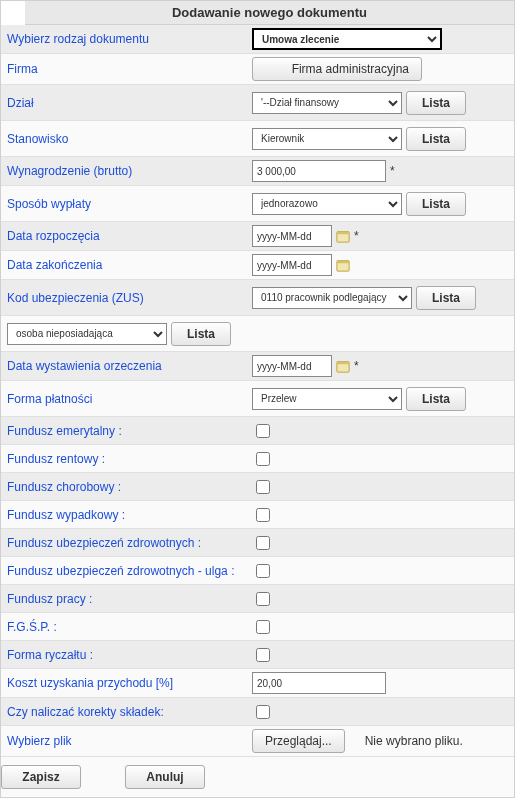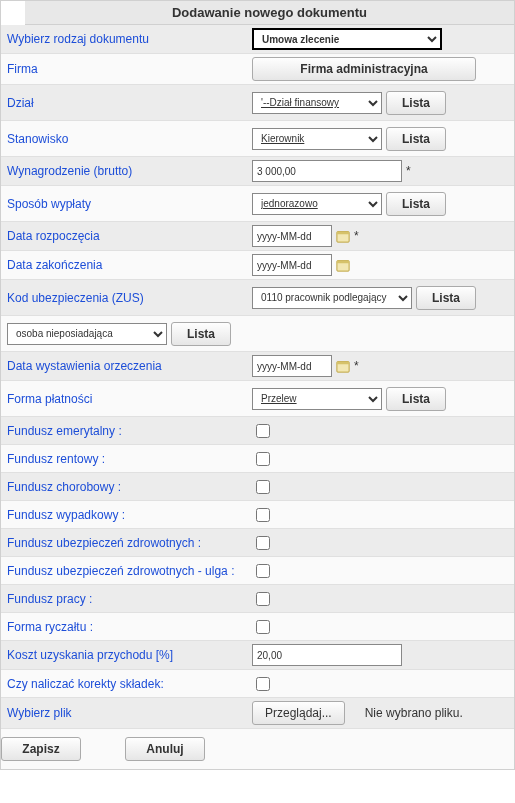--- a/index.html
+++ b/index.html
@@ -47,40 +47,40 @@
   select, input[type="text"] {
     height: 22px;
     border: 1px solid #888;
     background: #fff;
     font-size: 10px;
     padding: 1px 4px;
     font-family: inherit;
     color: #333;
   }
   .sel-doc { width: 190px; font-weight: bold; border: 2px solid #000; }
-  .sel-wide { width: 130px; text-decoration: underline; }
+  .sel-wide { width: 150px; }
   .sel-wider { width: 160px; }
-  .inp-txt { width: 150px; }
+  .inp-txt { width: 134px; }
   .inp-date { width: 80px; color: #888; }
   .btn {
     height: 24px;
     padding: 0 12px;
     border: 1px solid #aaa;
     border-radius: 3px;
     background: linear-gradient(#fefefe,#e6e6e6);
     font-size: 12px;
     cursor: pointer;
     color: #333;
     font-family: inherit;
   }
   .btn-lista { width: 60px; font-weight: bold; }
   .btn-firma {
-    width: 224px;
-    font-weight: bold;
-    text-align: center;
+    width: 170px;
+    font-weight: normal;
+    text-align: right;
   }
   .star { color: #333; }
   .cal-icon {
     display: inline-flex;
     align-items: center;
     gap: 2px;
   }
   .cal-icon svg { width: 14px; height: 14px; }
   .chk {
     width: 14px; height: 14px;
@@ -261,20 +261,26 @@
           <input type="checkbox" class="chk" style="">
         </div>
     </div>
     <div class="row">
       <div class="label">Fundusz pracy :</div>
       <div class="field">
           <input type="checkbox" class="chk" style="">
         </div>
     </div>
     <div class="row">
+      <div class="label">F.G.Ś.P. :</div>
+      <div class="field">
+          <input type="checkbox" class="chk" style="">
+        </div>
+    </div>
+    <div class="row">
       <div class="label">Forma ryczałtu :</div>
       <div class="field">
           <input type="checkbox" class="chk" style="">
         </div>
     </div>
 
     <div class="row">
       <div class="label">Koszt uzyskania przychodu [%]</div>
       <div class="field">
         <input type="text" class="inp-txt" value="20,00" style="">

